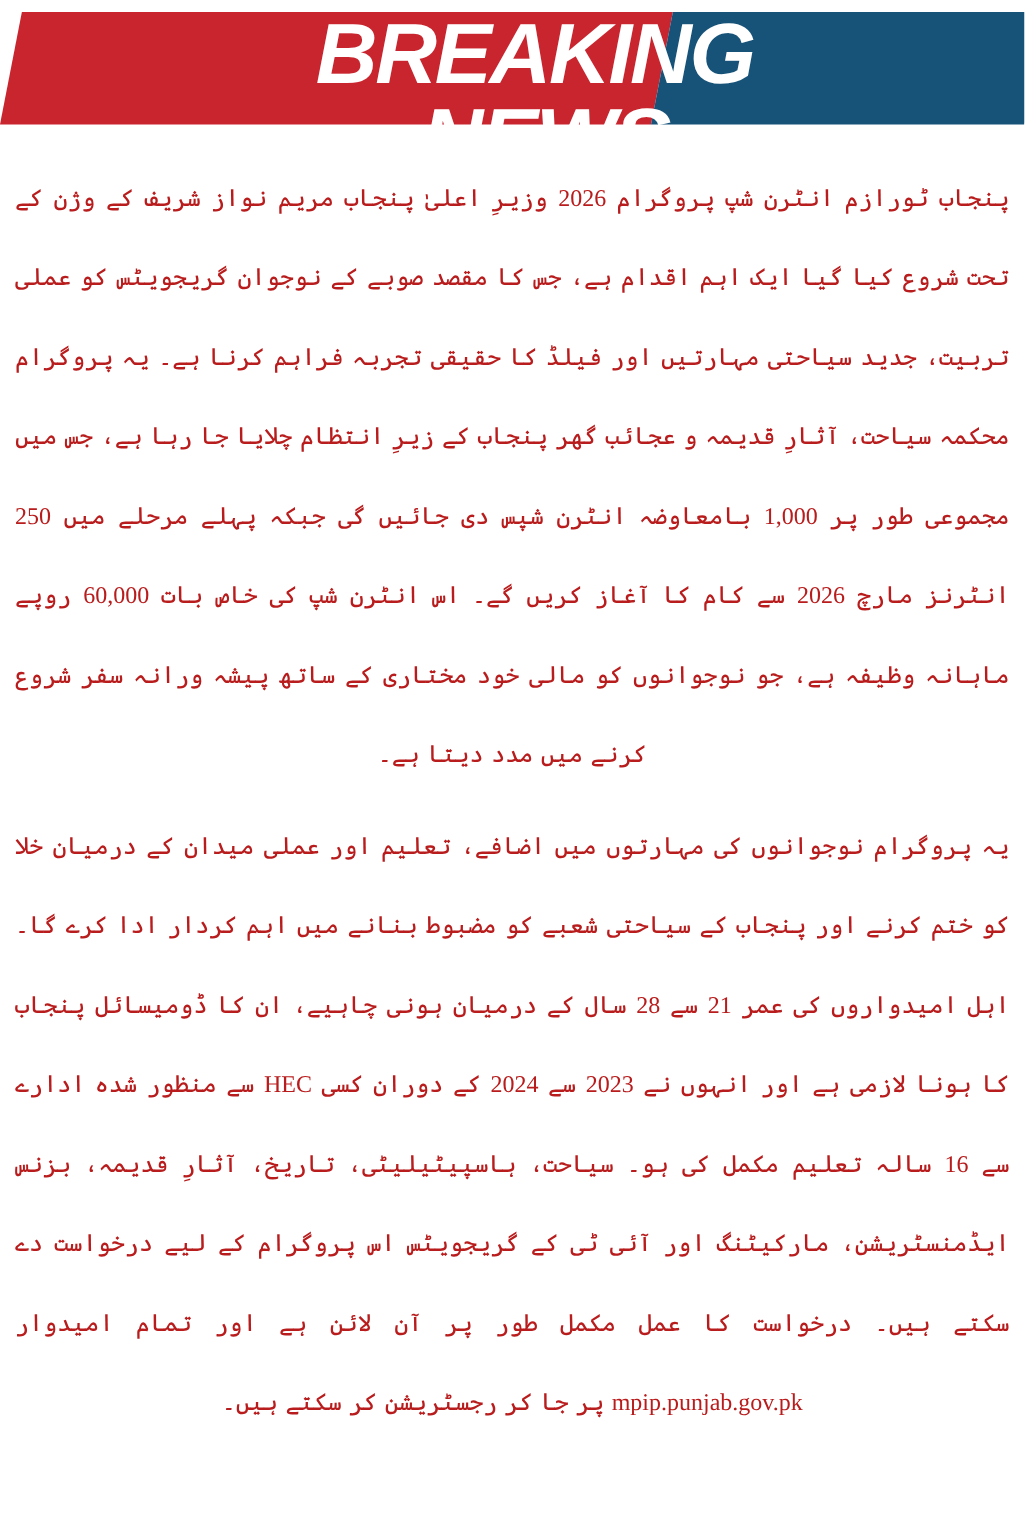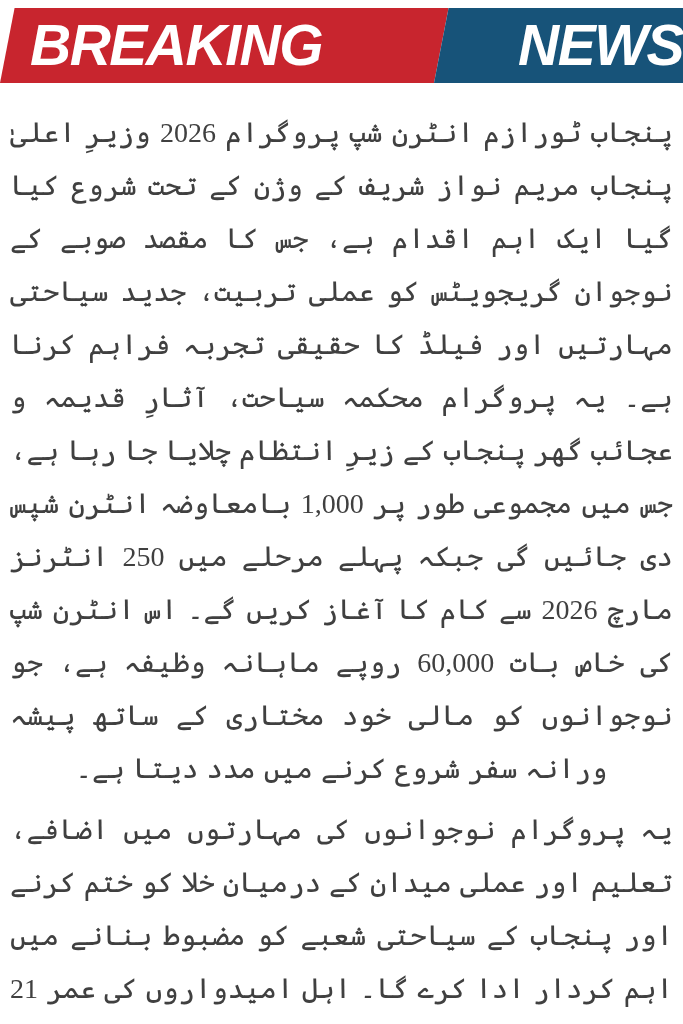--- a/index.html
+++ b/index.html
@@ -46,23 +46,23 @@
     background: #175379;
     position: relative;
   }
   .banner-text-layer {
     position: absolute;
     left: 0;
     top: 8px;
     width: 683px;
     height: 75px;
     display: flex;
+    flex-direction: column;
     align-items: center;
     pointer-events: none;
-    justify-content: space-between;
   }
   .banner-word {
     color: #ffffff;
     font-family: "Liberation Sans", "DejaVu Sans", sans-serif;
     font-weight: 700;
     font-style: italic;
     font-size: 57px;
     line-height: 1;
     letter-spacing: -1.5px;
     white-space: nowrap;
@@ -78,23 +78,23 @@
   .article {
     direction: rtl;
     text-align: justify;
     padding: 8px 10px 0 10px;
     box-sizing: border-box;
     width: 683px;
   }
   .para {
     margin: 0 0 4px 0;
     padding: 0;
-    color: #404040;
+    color: #b91c1c;
     font-family: "Liberation Serif", "DejaVu Serif", serif;
-    font-size: 28px;
+    font-size: 16px;
     line-height: 53px;
     text-align: justify;
     text-align-last: center;
     word-spacing: 1px;
   }
   .para.p-first { margin-top: 2px; }
   .para.p-gap { margin-top: 8px; }
 </style>
 </head>
 <body>

